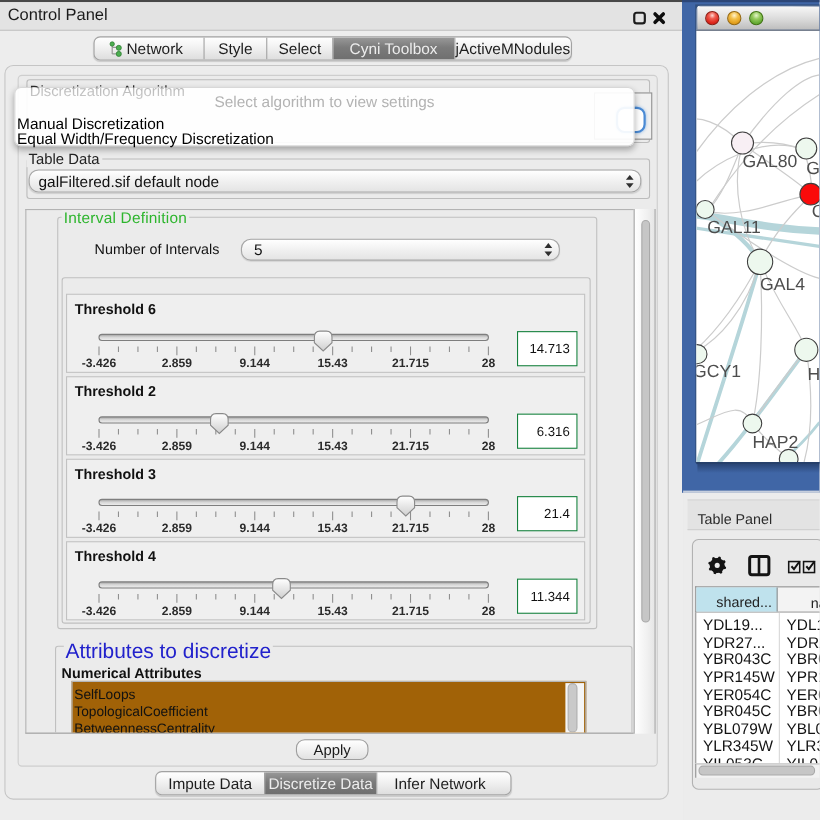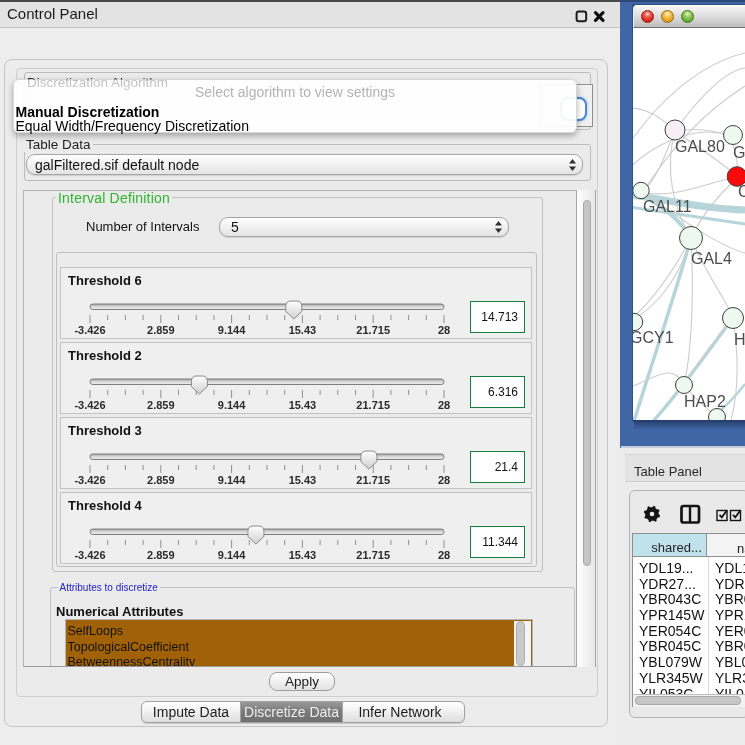--- a/index.html
+++ b/index.html
@@ -37,20 +37,32 @@
 <div class="abs" style="left:0;top:0;width:621px;height:745px;background:#ededed">
 <div class="abs" style="left:0;top:0;width:621px;height:2px;background:#484848"></div>
 <div class="abs" style="left:0;top:2px;width:621px;height:26px;background:#e3e3e3;border-bottom:1px solid #c2c2c2"></div>
 <div class="abs" style="left:7px;top:5px;font-size:15px;color:#1b1b1b">Control Panel</div>
 <svg class="abs" style="left:575px;top:10px" width="13" height="13">
       <rect x="1.6" y="1.6" width="9.6" height="9.6" rx="2.2" fill="none" stroke="#1c1c1c" stroke-width="2"></rect>
     </svg>
 <svg class="abs" style="left:593px;top:10px" width="13" height="13">
       <path d="M2.5 2.7 L10 10.3 M10 2.7 L2.5 10.3" stroke="#0d0d0d" stroke-width="3.2" stroke-linecap="round"></path>
     </svg>
+<div class="seg" style="left:85px;top:33px;width:435px;height:22px">
+      <div style="width:99px;justify-content:flex-start;padding-left:13px"><svg width="13" height="16" style="margin-right:3px">
+          <path d="M3 4 v9 M3 7 h6 M3 13 h6" stroke="#9a9a9a" stroke-width="1.1" fill="none"></path>
+          <circle cx="3" cy="4" r="2" fill="#4caf50" stroke="#2e7d32" stroke-width="0.7"></circle>
+          <circle cx="9" cy="7.5" r="2.3" fill="#4caf50" stroke="#2e7d32" stroke-width="0.7"></circle>
+          <circle cx="9" cy="13" r="2.3" fill="#4caf50" stroke="#2e7d32" stroke-width="0.7"></circle>
+        </svg>Network</div>
+      <div style="width:58px">Style</div>
+      <div style="width:60px">Select</div>
+      <div class="on" style="width:111px">Cyni Toolbox</div>
+      <div style="width:107px">jActiveMNodules</div>
+    </div>
 <div class="abs" style="left:4px;top:59px;width:604px;height:668px;border:1px solid #c5c5c5;border-radius:8px;background:#ececec"></div>
 <div class="abs" style="left:16px;top:68px;width:582px;height:629px;border:1px solid #cecece;border-radius:4px;background:#ebebeb"></div>
 <div class="group" style="left:24px;top:72px;width:567px;height:58px"></div>
 <div class="glab" style="left:25px;top:75px;font-size:13.5px;z-index:60;background:none;background-image:linear-gradient(#2a2a2a 0px,#2a2a2a 4px,#b9b9b9 5px,#c9c9c9 100%);-webkit-background-clip:text;background-clip:text;color:transparent">Discretization Algorithm</div>
 <div class="abs" style="left:540px;top:84px;width:53px;height:43px;border:1px solid #8f8f8f;background:#f0f0f0"></div>
 <div class="abs" style="left:560px;top:97px;width:27px;height:24px;border:2.5px solid #4a8ad4;border-radius:8px;background:#fff;box-shadow:0 0 3px #86b4e6"></div>
 <div class="group" style="left:24px;top:144px;width:567px;height:37px"></div>
 <div class="glab" style="left:24px;top:137px;font-size:13.5px;color:#222">Table Data</div>
 <div class="combo" style="left:26px;top:154px;width:557px;height:21px">
       <span>galFiltered.sif default node</span>
@@ -125,42 +137,42 @@
           <text x="99.8" y="40" font-family="Liberation Sans, sans-serif" font-size="11" font-weight="bold" fill="#2b2b2b" text-anchor="middle">2.859</text>
           <text x="170.6" y="40" font-family="Liberation Sans, sans-serif" font-size="11" font-weight="bold" fill="#2b2b2b" text-anchor="middle">9.144</text>
           <text x="241.4" y="40" font-family="Liberation Sans, sans-serif" font-size="11" font-weight="bold" fill="#2b2b2b" text-anchor="middle">15.43</text>
           <text x="312.2" y="40" font-family="Liberation Sans, sans-serif" font-size="11" font-weight="bold" fill="#2b2b2b" text-anchor="middle">21.715</text>
           <text x="383.0" y="40" font-family="Liberation Sans, sans-serif" font-size="11" font-weight="bold" fill="#2b2b2b" text-anchor="middle">28</text>
           <path d="M186.9 12.5 q0 -5.5 5 -5.5 h6 q5 0 5 5.5 v5 l-8 7.5 l-8 -7.5 z" fill="url(#th)" stroke="#8a8a8a" stroke-width="1"></path>
         </svg>
         <div class="vbox" style="left:409px;top:33px">11.344</div>
       </div>
       <div class="group" style="left:26px;top:396px;width:525px;height:120px;border-color:#c0c0c0"></div>
-      <div class="glab" style="left:33.5px;top:390.5px;font-size:10px;color:#2222cc">Attributes to discretize</div>
+      <div class="glab" style="left:33.5px;top:390.5px;font-size:19px;color:#2222cc">Attributes to discretize</div>
       <div class="abs" style="left:32px;top:413px;font-size:13px;font-weight:bold;color:#111">Numerical Attributes</div>
       <div class="abs" style="left:41px;top:428px;width:468px;height:49px;background:#a16207;border:1px solid #b5b5b5">
         <div style="position:absolute;left:1.5px;top:4px;font-size:12.5px;color:#111">SelfLoops</div>
         <div style="position:absolute;left:1.5px;top:19.5px;font-size:12.5px;color:#111">TopologicalCoefficient</div>
         <div style="position:absolute;left:1.5px;top:35px;font-size:12.5px;color:#111">BetweennessCentrality</div>
         <div style="position:absolute;left:448px;top:1px;width:17px;height:47px;background:#f5f5f5"></div>
         <div style="position:absolute;left:450px;top:1px;width:9px;height:45px;background:#c9c9c9;border:1px solid #aeaeae;border-radius:4.5px"></div>
       </div>
 </div>
 <div class="abs" style="left:576px;top:190px;width:20px;height:477px;background:linear-gradient(90deg,#ffffff,#f1f1f1 60%,#e6e6e6);border-left:1px solid #a6a6a6;border-right:1px solid #a6a6a6"></div>
 <div class="abs" style="left:583px;top:200px;width:8px;height:366px;background:#c6c6c6;border:1px solid #a9a9a9;border-radius:4px"></div>
 <div class="abs" style="left:269px;top:672px;width:66px;height:19px;border:1px solid #9e9e9e;border-radius:8px;background:linear-gradient(#ffffff,#f2f2f2 45%,#e2e2e2);text-align:center;font-size:13.5px;color:#1a1a1a;line-height:18px">Apply</div>
 <div class="seg" style="left:141px;top:701px;width:324px;height:22px">
       <div style="width:98px">Impute Data</div>
       <div class="on" style="width:102px">Discretize Data</div>
       <div style="width:115px">Infer Network</div>
     </div>
 </div>
 <div class="abs" style="left:13px;top:79px;width:564px;height:54px;background:rgba(255,255,255,0.93);border:1px solid #d8d8d8;border-radius:6px;box-shadow:0 3px 6px rgba(0,0,0,0.3);z-index:50">
     <div style="position:absolute;left:0;right:0;top:4px;text-align:center;font-size:14px;color:#b3b3b3">Select algorithm to view settings</div>
-    <div style="position:absolute;left:1.5px;top:24px;font-size:14px;font-weight:bold;color:#000">Manual Discretization</div>
+    <div style="position:absolute;left:1.5px;top:24px;font-size:14px;font-weight:normal;color:#000">Manual Discretization</div>
     <div style="position:absolute;left:1.5px;top:37.5px;font-size:14px;color:#000">Equal Width/Frequency Discretization</div>
   </div>
 <div class="abs" style="left:620px;top:0;width:125px;height:448px;background:#4066a6"></div>
 <div class="abs" style="left:620px;top:0;width:125px;height:2px;background:#2c4677"></div>
 <div class="abs" style="left:632px;top:4px;width:113px;height:417px;background:#32507f"></div>
 <div class="abs" style="left:633px;top:5px;width:112px;height:23px;background:linear-gradient(#f7f7f7,#dadada 55%,#bdbdbd);border-top:1px solid #fff;border-left:1px solid #eee;border-bottom:1px solid #6e6e6e;border-radius:4px 0 0 0"></div>
 <div class="abs" style="left:640.5px;top:10px;width:13px;height:13px;border-radius:50%;background:radial-gradient(circle at 50% 28%, #ffd9d4 0%, #ef5f52 30%, #e02a20 65%, #c2160f 100%);border:1px solid #8c1d14"></div>
 <div class="abs" style="left:660.5px;top:10px;width:13px;height:13px;border-radius:50%;background:radial-gradient(circle at 50% 28%, #fff3cf 0%, #f3c04a 35%, #e3a01f 70%, #cf8d12 100%);border:1px solid #96680f"></div>
 <div class="abs" style="left:680.5px;top:10px;width:13px;height:13px;border-radius:50%;background:radial-gradient(circle at 50% 28%, #e4f5ca 0%, #95ca5e 35%, #67ad36 70%, #55992a 100%);border:1px solid #3f7311"></div>
 <div class="abs" style="left:633px;top:28px;width:112px;height:392px;background:#fff;overflow:hidden">

